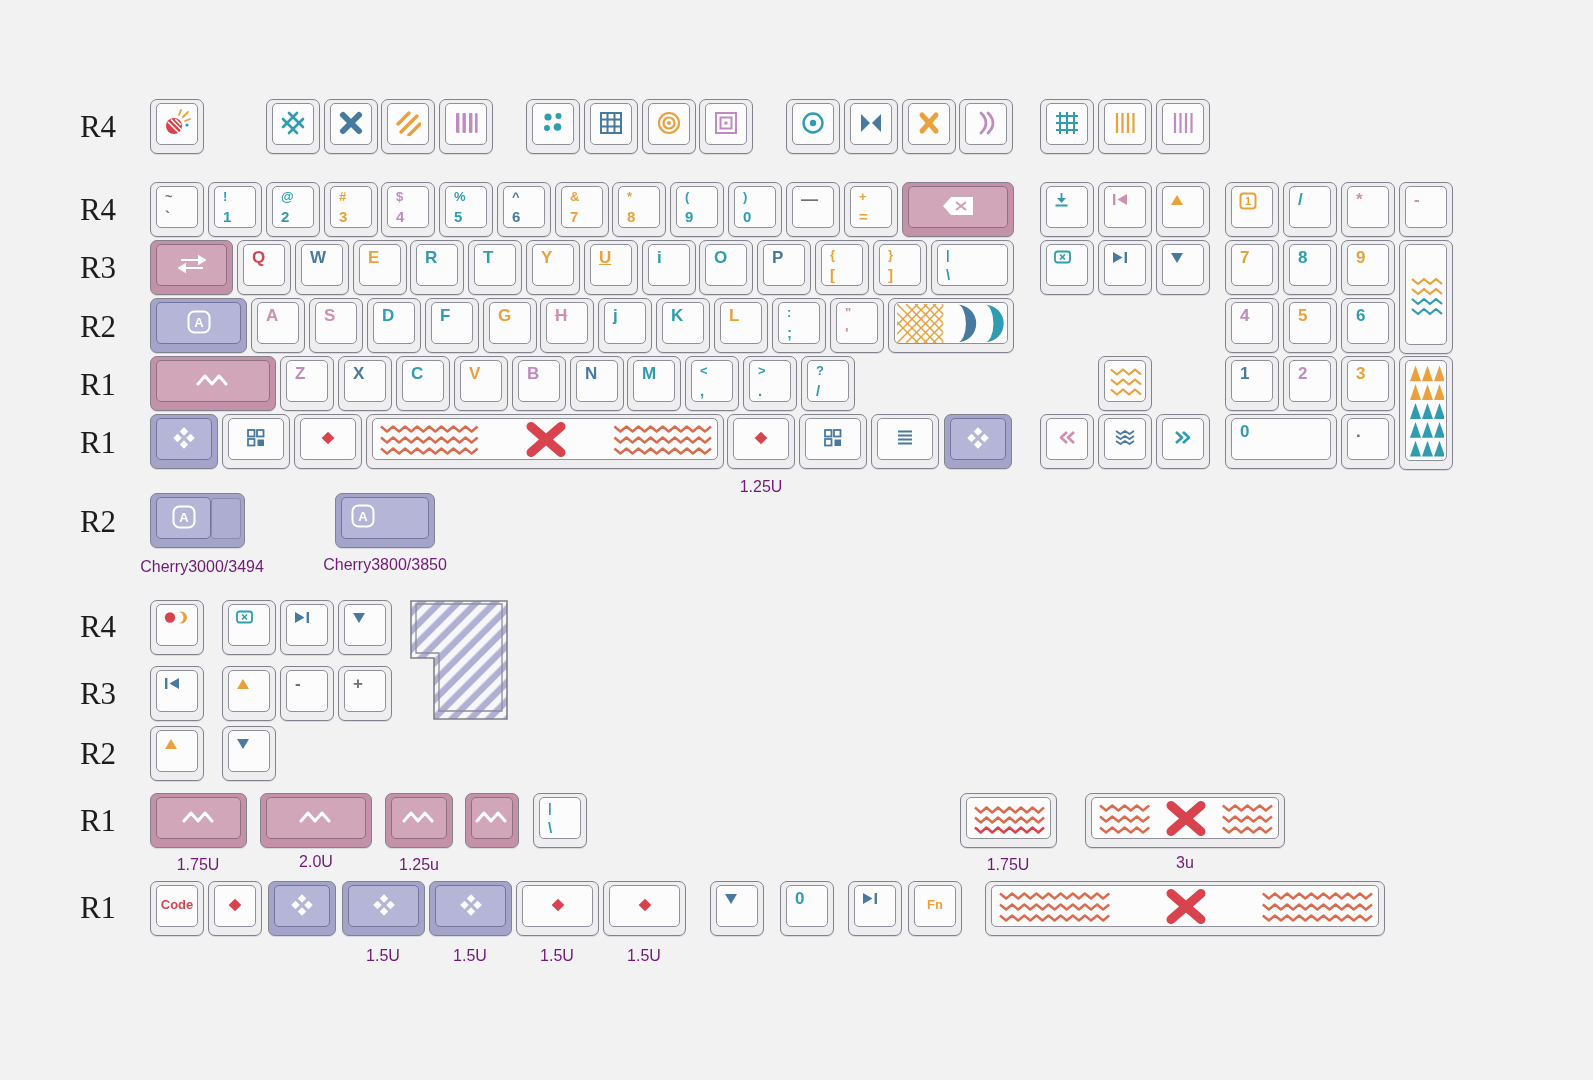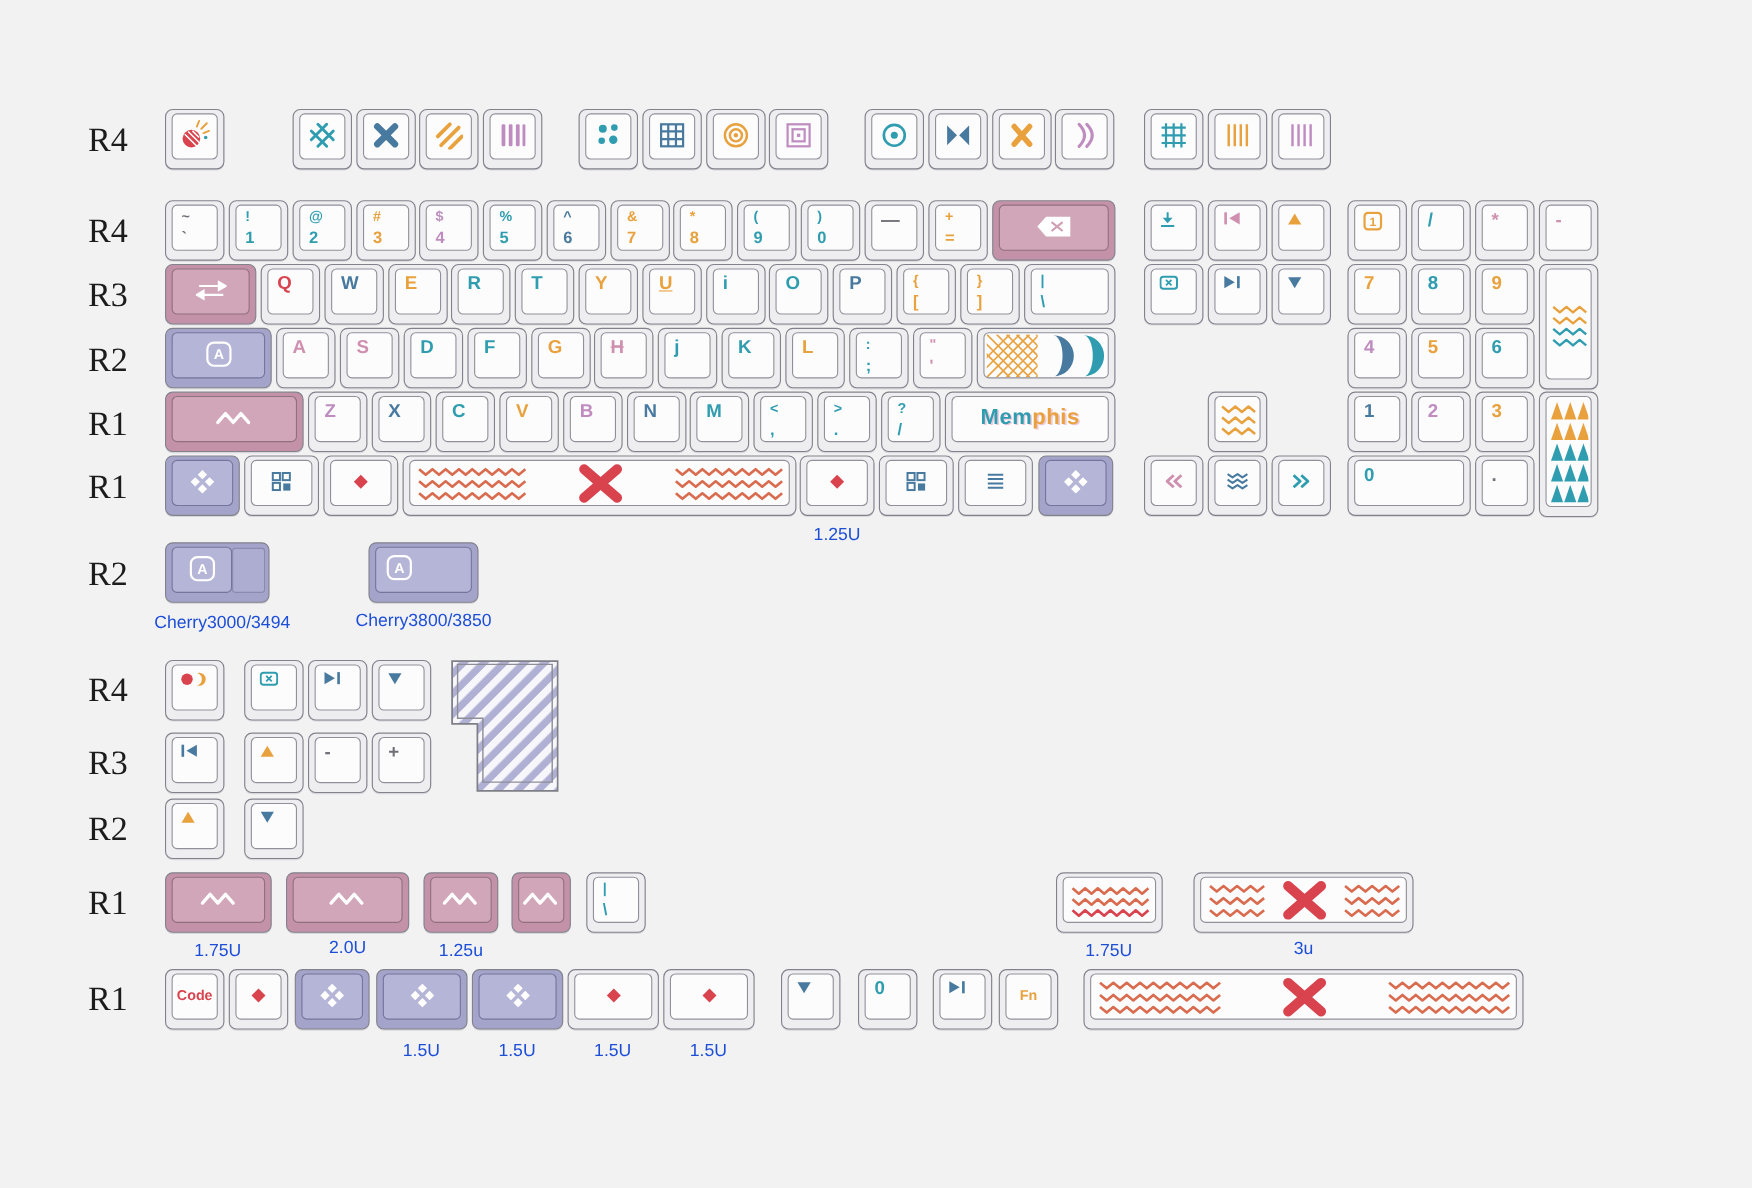--- a/index.html
+++ b/index.html
@@ -1,19 +1,19 @@
 <!DOCTYPE html>
 <html><head>
 <meta charset="utf-8">
 <style>
   *{box-sizing:border-box}
   body{margin:0;background:#f2f2f3;font-family:"Liberation Sans",sans-serif;}
   #board{position:relative;width:1593px;height:1080px;background:#f2f2f3;overflow:hidden;}
   .rowlabel{position:absolute;transform:translate(-50%,-50%);font-family:"Liberation Serif",serif;font-size:31px;color:#1c1c1c;}
-  .sizelabel{position:absolute;transform:translateX(-50%);font-size:16px;color:#1d4ed8;white-space:nowrap;}
+  .sizelabel{position:absolute;transform:translateX(-50%);font-size:16px;color:#701a75;white-space:nowrap;}
   .key{position:absolute;border:1.5px solid #82828c;border-radius:7px;background:#eeeef1;box-shadow:0 1px 0 #d8d8dc;}
   .key .cap{position:absolute;left:5px;right:5px;top:3px;bottom:8px;background:#fcfcfd;border:1.2px solid #90909a;border-radius:5px;overflow:hidden;}
   .key.pink{background:#c492a8;}
   .key.pink .cap{background:#d2a6b9;border-color:#8f707e;}
   .key.lav{background:#a4a4cb;}
   .key.lav .cap{background:#b5b5d7;border-color:#75759c;}
   .key.iso{border:none;background:transparent;box-shadow:none;border-radius:0;}
   .step{position:absolute;left:60px;right:3px;top:4px;bottom:8px;background:#adadd1;border:1px solid #8b8bb0;border-radius:3px;}
   .lg-top{position:absolute;left:8px;top:2px;font-size:13px;font-weight:700;}
   .lg-bot{position:absolute;left:8px;top:21px;font-size:15px;font-weight:700;}
@@ -715,28 +715,20 @@
         <div class="lg-top" style="color: rgb(47, 157, 175);">&gt;</div>
         <div class="lg-bot" style="color: rgb(47, 157, 175);">.</div>
       </div>
     </div>
     <div class="key " style="left: 801px; top: 356px; width: 54px; height: 55px;">
       <div class="cap">
         <div class="lg-top" style="color: rgb(47, 157, 175);">?</div>
         <div class="lg-bot" style="color: rgb(47, 157, 175);">/</div>
       </div>
     </div>
-    <div class="key " style="left: 859px; top: 356px; width: 155px; height: 55px;">
-      <div class="cap">
-        <div class="lg-c">
-          <span class="mem">Mem</span>
-          <span class="phis">phis</span>
-        </div>
-      </div>
-    </div>
     <div class="key " style="left: 1098px; top: 356px; width: 54px; height: 55px;">
       <div class="cap">
         <div class="lg-pat">
           <svg width="38" height="39">
             <polyline points="4.0,7.5 10.0,12.5 16.0,7.5 22.0,12.5 28.0,7.5 34.0,12.5" fill="none" stroke="#e8a13c" stroke-width="2.2" stroke-linejoin="round"></polyline>
             <polyline points="4.0,17.5 10.0,22.5 16.0,17.5 22.0,22.5 28.0,17.5 34.0,22.5" fill="none" stroke="#e8a13c" stroke-width="2.2" stroke-linejoin="round"></polyline>
             <polyline points="4.0,27.5 10.0,32.5 16.0,27.5 22.0,32.5 28.0,27.5 34.0,32.5" fill="none" stroke="#e8a13c" stroke-width="2.2" stroke-linejoin="round"></polyline>
           </svg>
         </div>
       </div>

